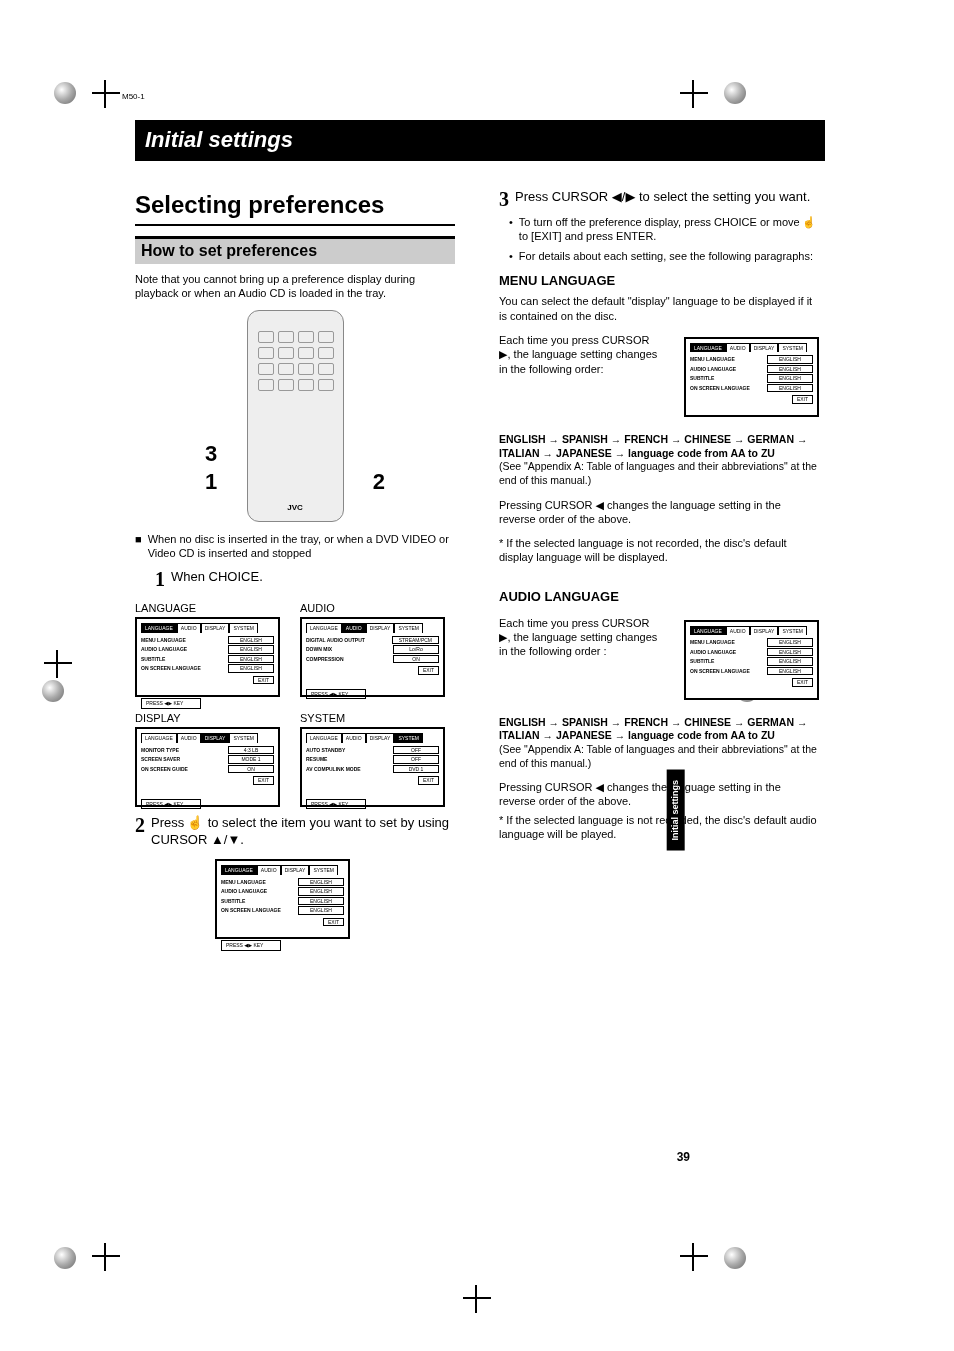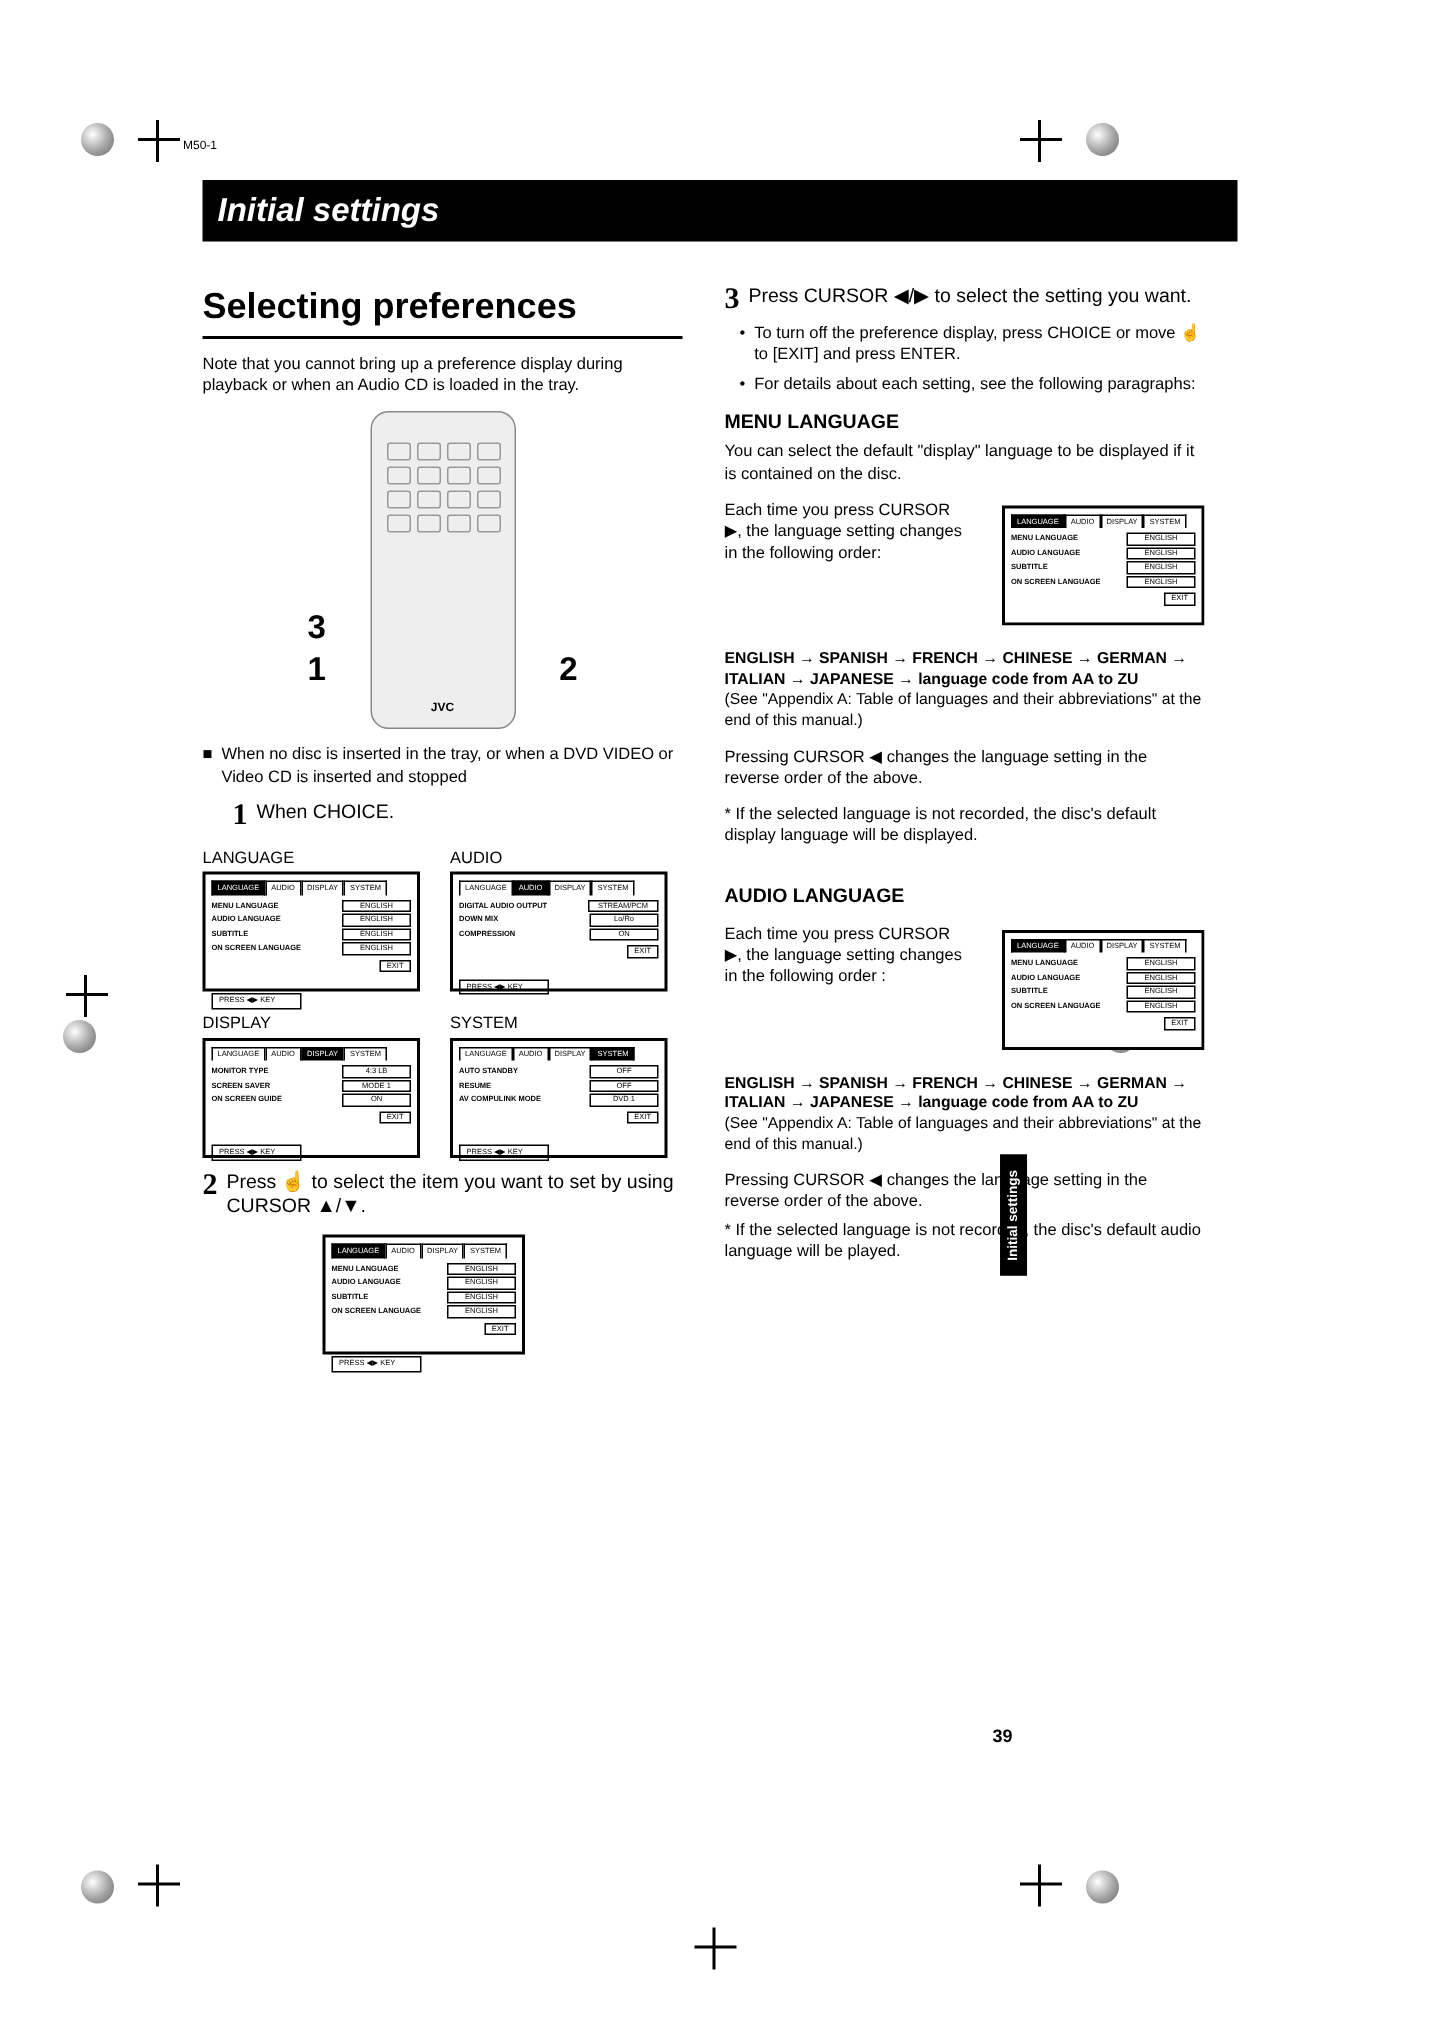--- a/index.html
+++ b/index.html
@@ -63,21 +63,21 @@
     font-weight: bold;
     margin: 0 0 4px 0;
   }
   .black-rule {
     border: none;
     border-top: 2px solid #000;
     margin: 2px 0 10px 0;
   }
   .columns {
     display: flex;
-    gap: 28px;
+    gap: 44px;
   }
   .col {
     width: 320px;
   }
   .sub-banner {
     background: #ccc;
     border-top: 3px solid #000;
     border-bottom: none;
     padding: 2px 6px 2px 6px;
     margin: 6px 0 8px 0;
@@ -237,21 +237,21 @@
     background: #000;
     color: #fff;
     font-size: 9px;
     font-weight: bold;
     writing-mode: vertical-rl;
     transform: rotate(180deg);
     padding: 10px 3px;
   }
   .page-num {
     position: absolute;
-    right: 125px;
+    right: 110px;
     bottom: 185px;
     font-size: 12px;
     font-weight: bold;
   }
   .osd2 {
     width: 135px;
     margin: 10px 0 10px 80px;
   }
   .float-osd {
     float: right;
@@ -289,20 +289,23 @@
     </div>
 
     <div class="columns">
 
       <div class="col">
 
         <div class="h-selecting">Selecting preferences</div>
         <hr class="black-rule">
 
 
+        <div class="sub-banner">
+          <span class="sub-banner-title">How to set preferences</span>
+        </div>
 
         <div class="fine">Note that you cannot bring up a preference display during playback or when an Audio CD is loaded in the tray.</div>
 
         <div style="position:relative; width:200px; margin:10px auto;">
           <div class="remote">
             <div class="btnrow">
               <span></span>
                 <span></span>
                 <span></span>
                 <span></span>

